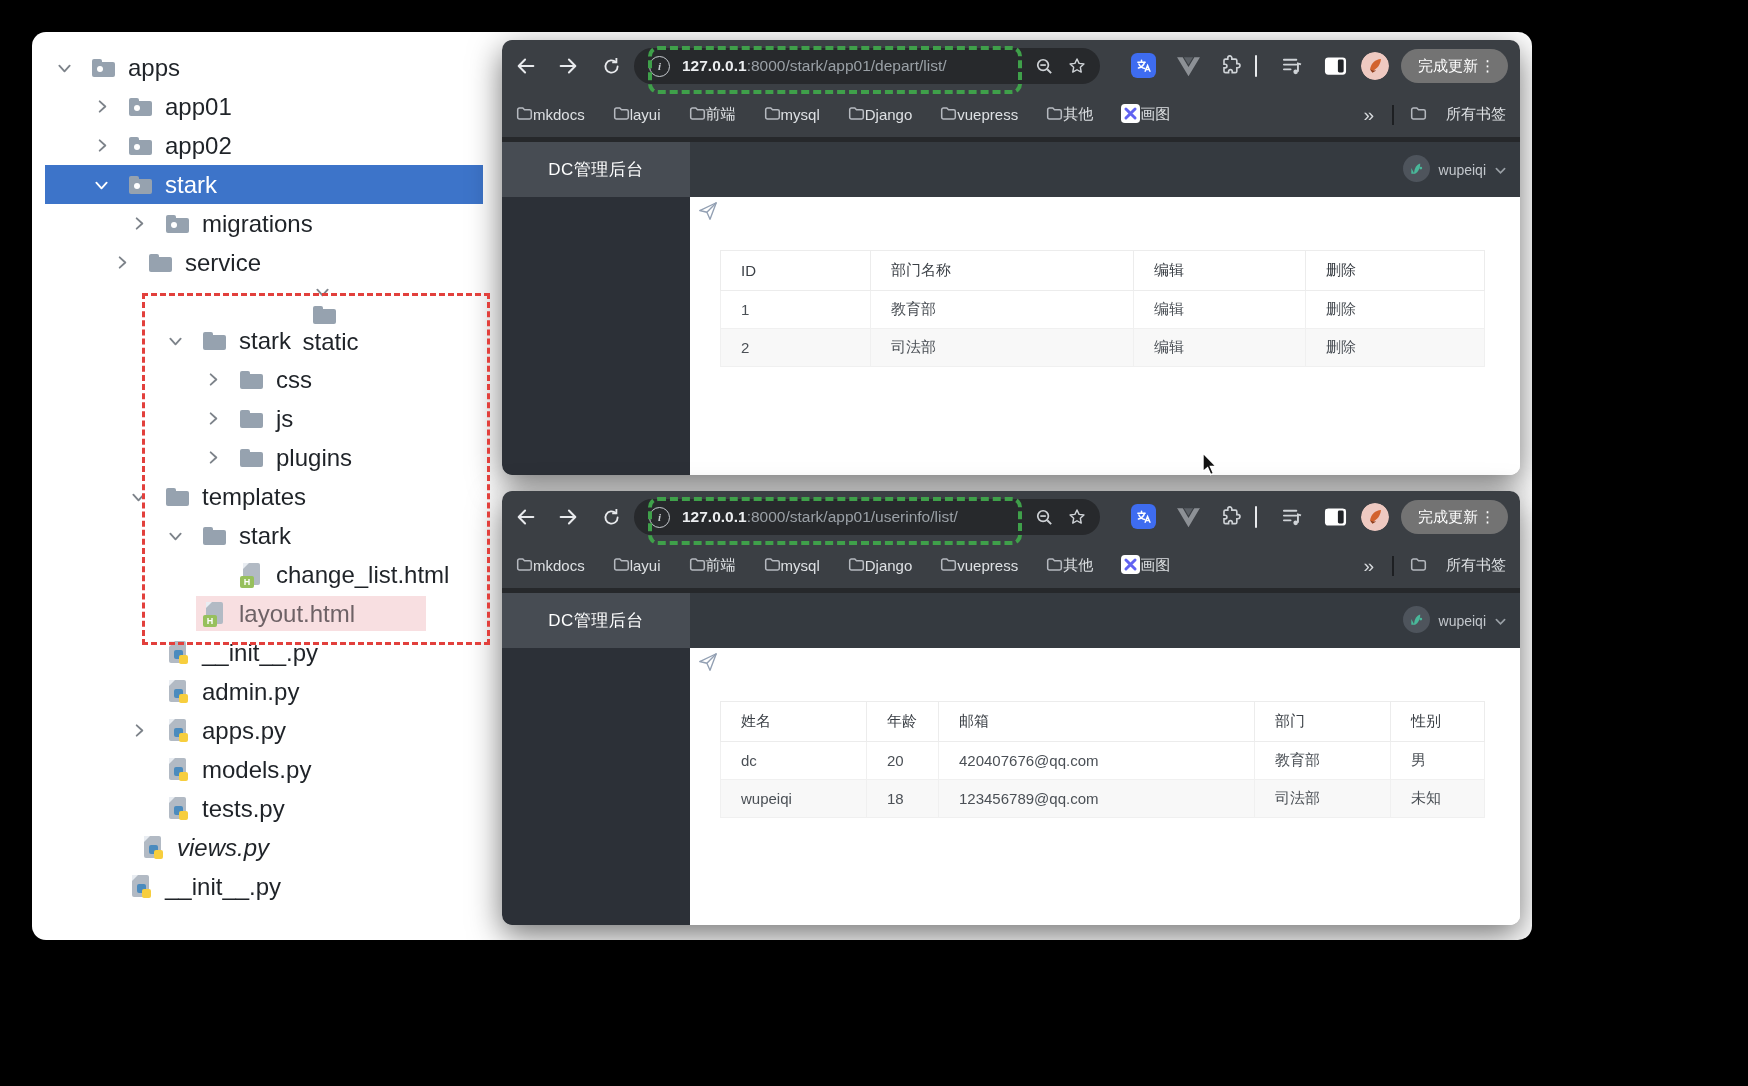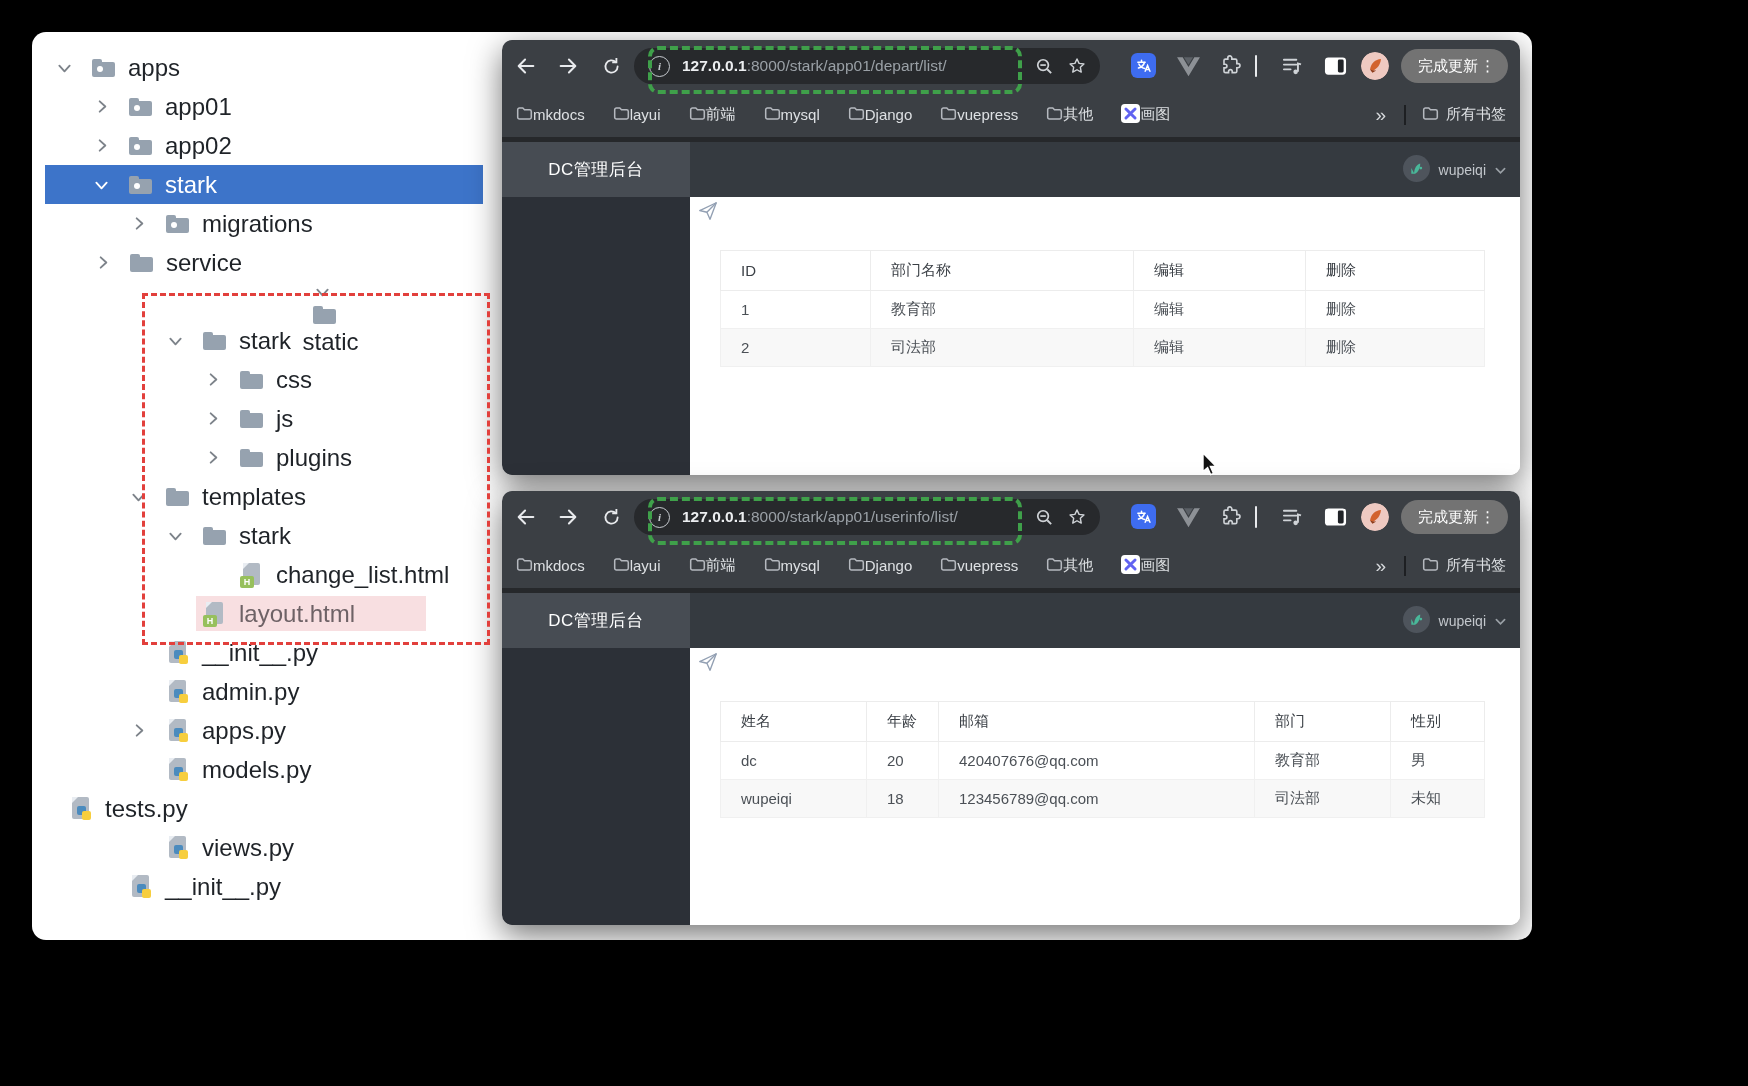--- a/index.html
+++ b/index.html
@@ -67,21 +67,21 @@
         display:flex;align-items:center;gap:2px;padding:0 13px 0 17px;font-size:15px;}
   .pill .vdots{font-size:15px;letter-spacing:0;}
 
   .bbar{position:absolute;left:0;top:52px;right:0;height:45px;background:#3b3f44;
         display:flex;align-items:center;padding:0 14px;color:#dde0e3;font-size:15px;}
   .bm-list{display:flex;align-items:center;gap:28px;}
   .bm{display:flex;align-items:center;white-space:nowrap;}
   .bm-spacer{flex:1;}
   .bm-more{font-size:19px;color:#d7dadd;margin-right:18px;}
   .bm-sep{width:2px;height:20px;background:#1d1f22;margin-right:16px;}
-  .bm-all{display:flex;align-items:center;gap:7px;white-space:nowrap;}
+  .bm-all{display:flex;align-items:center;gap:19px;white-space:nowrap;}
 
   .page{position:absolute;left:0;top:97px;right:0;bottom:0;background:#fff;border-radius:0 0 10px 10px;overflow:hidden;}
   .page::before{content:"";position:absolute;left:0;top:0;right:0;height:5px;background:#26282b;}
   .page-header{position:absolute;left:0;top:5px;right:0;height:55px;background:#353a40;}
   .brand-block{position:absolute;left:0;top:0;width:188px;height:55px;background:#474c53;color:#fff;
         display:flex;align-items:center;justify-content:center;font-size:17px;letter-spacing:.5px;}
   .userchip{position:absolute;right:14px;top:0;height:55px;display:flex;align-items:center;gap:9px;
         color:#c3c7cc;font-size:14px;}
   .page-side{position:absolute;left:0;top:60px;bottom:0;width:188px;background:#2c3037;}
   .page-main{position:absolute;left:188px;top:60px;right:0;bottom:0;background:#fff;}
@@ -159,21 +159,21 @@
               <path d="M5 2.5 L11 8 L5 13.5" fill="none" stroke="#7d838a" stroke-width="2" stroke-linecap="round" stroke-linejoin="round"></path>
             </svg>
     </span>
     <span class="ticon fi src">
             <i class="ftab"></i>
             <i class="fbody"></i>
             <i class="fdot"></i>
           </span>
     <span class="tlabel">migrations</span>
   </div>
-        <div class="trow" style="padding-left: 61px;">
+        <div class="trow" style="padding-left: 80px;">
     <span class="tchev">
       <svg width="15" height="15" viewBox="0 0 16 16">
               <path d="M5 2.5 L11 8 L5 13.5" fill="none" stroke="#7d838a" stroke-width="2" stroke-linecap="round" stroke-linejoin="round"></path>
             </svg>
     </span>
     <span class="ticon fi">
             <i class="ftab"></i>
             <i class="fbody"></i>
           </span>
     <span class="tlabel">service</span>
@@ -337,35 +337,35 @@
             </svg>
     </span>
     <span class="ticon">
             <i class="pgic"></i>
             <i class="pgfold"></i>
             <i class="pyb"></i>
             <i class="pyy"></i>
           </span>
     <span class="tlabel">models.py</span>
   </div>
-        <div class="trow" style=" text-align: center;">
+        <div class="trow" style="padding-left: 97px; text-align: center;">
     <span class="tchev none">
       <svg width="15" height="15" viewBox="0 0 16 16">
               <path d="M5 2.5 L11 8 L5 13.5" fill="none" stroke="#7d838a" stroke-width="2" stroke-linecap="round" stroke-linejoin="round"></path>
             </svg>
     </span>
     <span class="ticon">
             <i class="pgic"></i>
             <i class="pgfold"></i>
             <i class="pyb"></i>
             <i class="pyy"></i>
           </span>
     <span class="tlabel">tests.py</span>
   </div>
-        <div class="trow" style="padding-left: 97px;">
+        <div class="trow" style="padding-left: 72px; font-style: italic;">
     <span class="tchev none">
       <svg width="15" height="15" viewBox="0 0 16 16">
               <path d="M5 2.5 L11 8 L5 13.5" fill="none" stroke="#7d838a" stroke-width="2" stroke-linecap="round" stroke-linejoin="round"></path>
             </svg>
     </span>
     <span class="ticon">
             <i class="pgic"></i>
             <i class="pgfold"></i>
             <i class="pyb"></i>
             <i class="pyy"></i>

